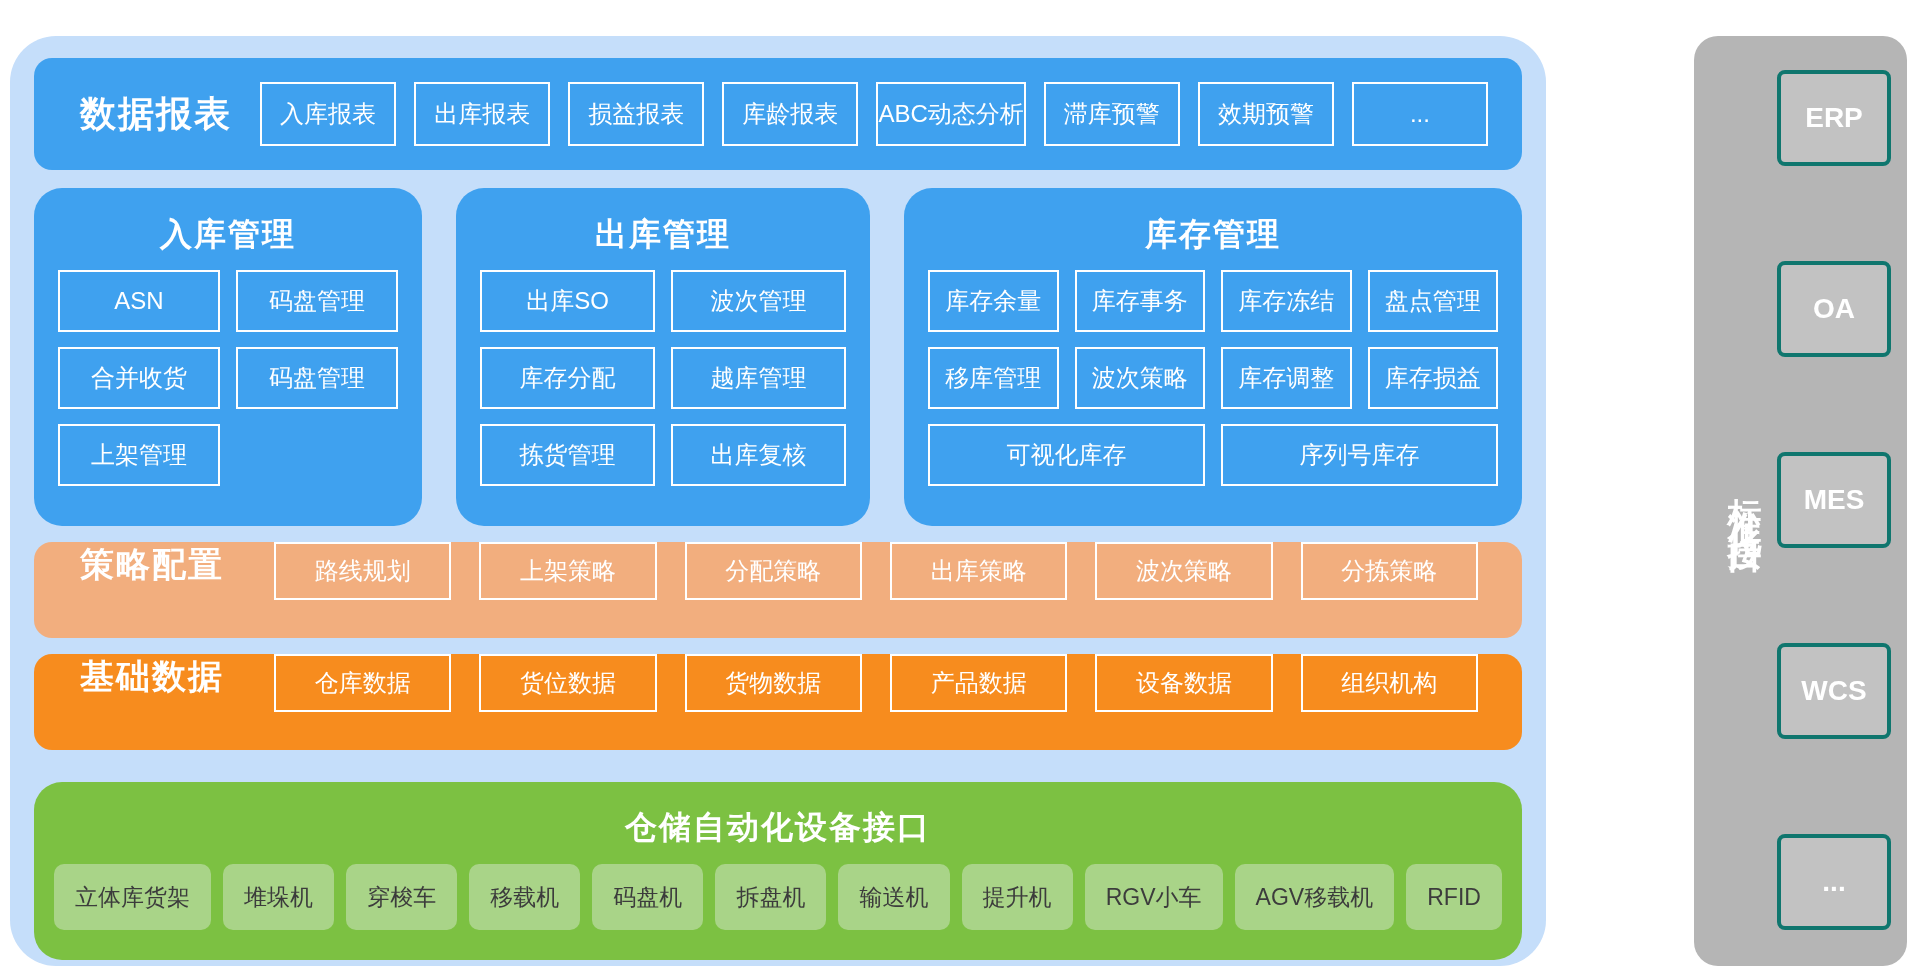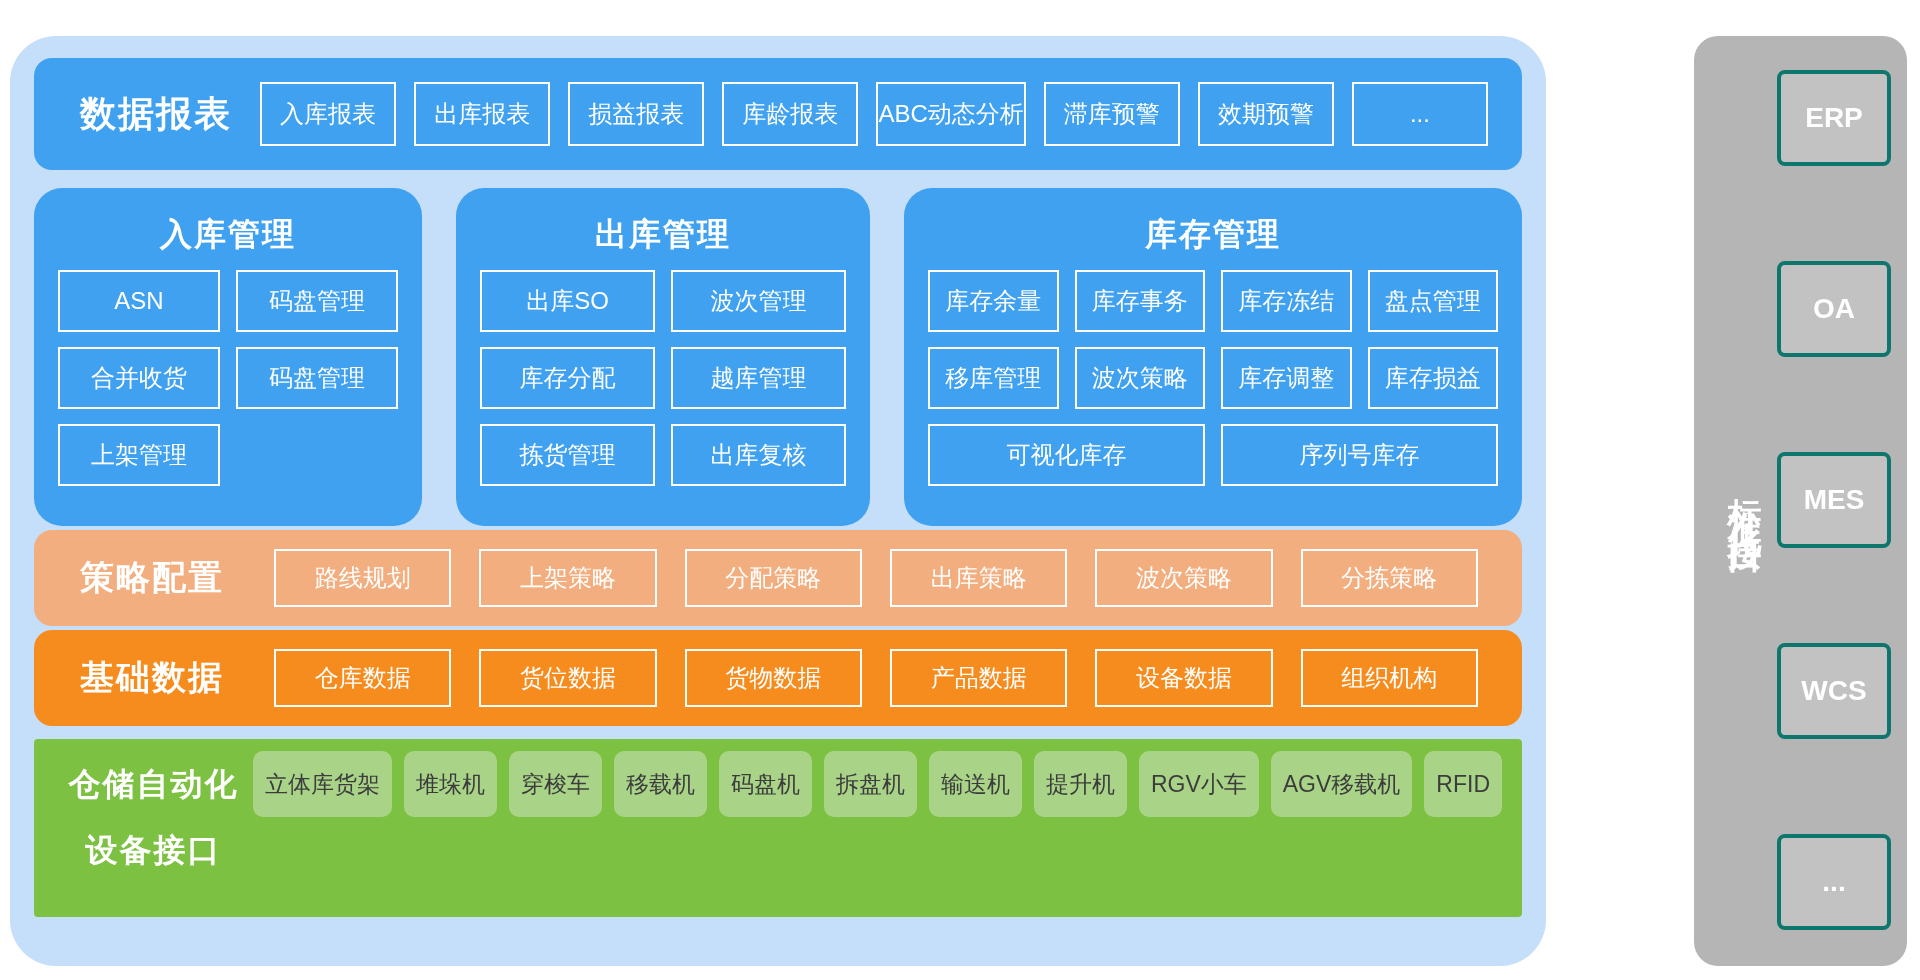--- a/index.html
+++ b/index.html
@@ -41,32 +41,32 @@
   .panel-title{
     color:#ffffff;font-size:32px;font-weight:700;text-align:center;
     letter-spacing:2px;height:68px;line-height:64px;font-family:Liberation Serif, serif;
   }
   .grid-2{display:grid;grid-template-columns:1fr 1fr;gap:15px 16px;}
   .grid-4{display:grid;grid-template-columns:1fr 1fr 1fr 1fr;gap:15px 16px;}
   .grid-2 .wbox,.grid-4 .wbox{height:62px;}
   .wide-grid{margin-top:15px;}
   
   .strip{
-    flex:0 0 96px;border-radius:18px;display:flex;align-items:center;
-    padding:0 44px 0 46px;box-sizing:border-box;margin-top:4px;
+    flex:0 0 96px;border-radius:18px;display:flex;align-items:flex-start;
+    padding:0 44px 0 46px;box-sizing:border-box;margin-top:16px;
   }
   .strategy-bar{background:#f2ae7e;}
   .base-bar{background:#f78c1e;}
   .strip .bar-title{font-size:34px;}
   .strip .bar-items{gap:28px;margin-left:22px;}
   .strip .wbox{flex:1;height:58px;}
   
   .device-panel{
-    flex:0 0 178px;margin-top:13px;background:#7cc142;border-radius:4px;
-    box-sizing:border-box;padding:12px 20px 0 20px;display:flex;
+    flex:0 0 178px;margin-top:32px;background:#7cc142;border-radius:28px;
+    box-sizing:border-box;padding:12px 20px 0 20px;display:flex;flex-direction:column;
   }
   .device-title{
     color:#ffffff;font-size:32px;font-weight:700;text-align:center;
     letter-spacing:2px;height:70px;line-height:66px;
   }
   .device-items{display:flex;gap:12px;}
   .device-items div{
     flex:1 1 auto;height:66px;background:#a9d488;border-radius:10px;
     color:#3c3c3c;font-size:23px;display:flex;align-items:center;justify-content:center;
     white-space:nowrap;padding:0 12px;

